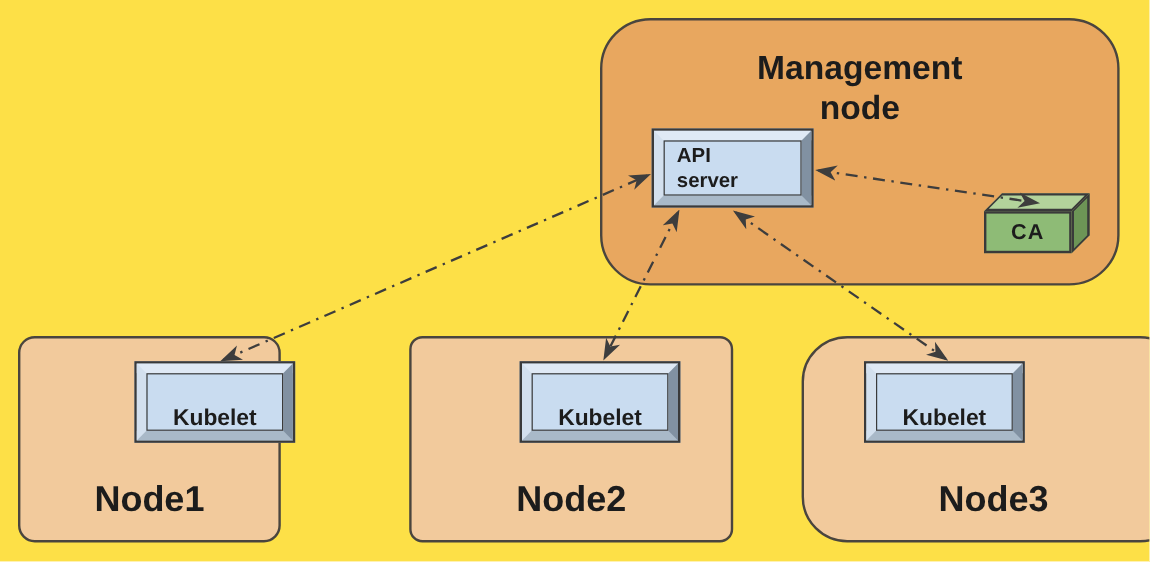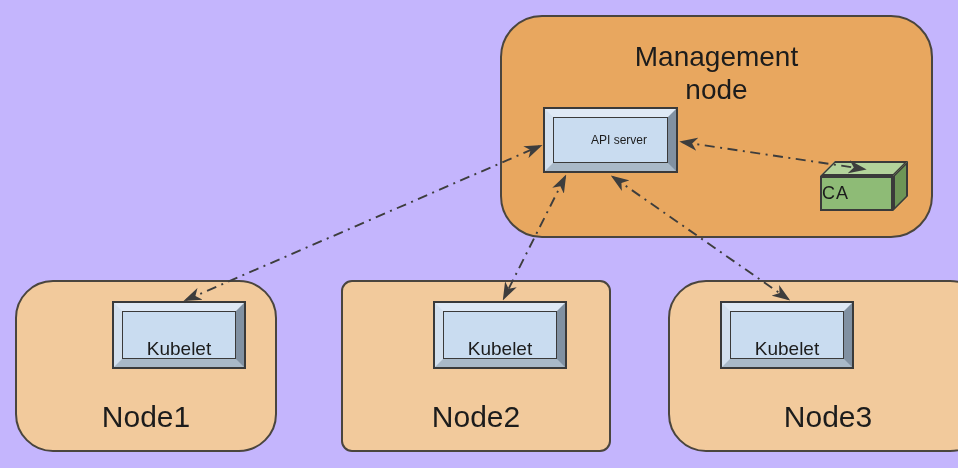--- a/index.html
+++ b/index.html
@@ -1,34 +1,34 @@
 <!DOCTYPE html>
 <html><head>
 <meta charset="utf-8">
 <style>
   html,body { margin:0; padding:0; background:#ffffff; }
   .canvas {
-    position:relative; width:958px; height:468px; background:#c4b5fd;
-    font-family:"Liberation Sans","DejaVu Sans",sans-serif; color:#1c1c1c; overflow:hidden;
+    position:relative; width:958px; height:468px; background:#fde047;
+    font-family:"Liberation Sans","DejaVu Sans",sans-serif; color:#1c1c1c; overflow:hidden;font-weight:bold;
   }
 
   
   .mgmt {
     position:absolute; left:500px; top:15px; width:433px; height:223px;
     background:#E8A75F; border:2.5px solid #4a453e; border-radius:42px; box-sizing:border-box;
   }
   .mgmt-title {
     width:210px; margin:23px auto 0 auto; text-align:center;
     font-size:28px; line-height:1.18; color:#1c1c1c;
   }
   .node {
     position:absolute; top:280px; width:266px; height:172px;
     background:#F2CA9C; border:2.5px solid #4a453e; border-radius:38px; box-sizing:border-box;
   }
-  .node1 { left:15px;  width:262px; }
+  .node1 { left:15px;  width:219px;border-radius:14px; }
   .node2 { left:341px; width:270px;border-radius:11px; }
   .node3 { left:668px; width:320px;padding-left:20px; }
   .node-label {
     position:absolute; left:0; right:0; top:118px; text-align:center;
     font-size:30px; color:#1c1c1c;
   }
 
   
   .bevel {
     position:absolute; box-sizing:border-box; border:2px solid #3a3a3a; background:#b9c7d4;
@@ -37,21 +37,21 @@
     position:absolute; inset:0; box-sizing:border-box;
     border-style:solid; border-width:8px;
     border-color:#DFE9F5 #8191A2 #A9B9C8 #D3E0EE; 
   }
   .bevel-face {
     position:absolute; inset:8px; background:#C9DCF0; border:1px solid #3a3a3a;
     box-sizing:border-box; display:flex; align-items:center; justify-content:center;
   }
   .api-box { left:543px; top:107px; width:135px; height:66px; }
   .api-box .bevel-face { justify-content:flex-start; padding-left:10px; }
-  .api-label { display:inline-block; width:56px; font-size:12px; line-height:1.25;margin-left:27px; }
+  .api-label { display:inline-block; width:56px; font-size:17px; line-height:1.25; }
   .kubelet { top:301px; width:134px; height:68px; }
   .kubelet-1 { left:112px; }
   .kubelet-2 { left:433px; }
   .kubelet-3 { left:720px; }
   .kubelet-label { font-size:19px;margin-top:28px; }
 
   
   .ca { position:absolute; left:820px; top:161px; width:88px; height:50px; }
   .ca-top {
     position:absolute; left:0; top:0; width:73px; height:15px; background:#B3D39B;
@@ -59,21 +59,21 @@
     transform:skewX(-45deg); transform-origin:bottom left;
   }
   .ca-side {
     position:absolute; left:73px; top:15px; width:15px; height:35px; background:#6D9556;
     border:2px solid #3a3a3a; box-sizing:border-box;
     transform:skewY(-45deg); transform-origin:top left;
   }
   .ca-front {
     position:absolute; left:0; top:15px; width:73px; height:35px; background:#8EBB76;
     border:2px solid #3a3a3a; box-sizing:border-box;
-    display:flex; align-items:center; 
+    display:flex; align-items:center; justify-content:center;
     font-size:18px; letter-spacing:1px; color:#1c1c1c;
   }
 
   
   .arrows { position:absolute; left:0; top:0; width:958px; height:468px; pointer-events:none; z-index:10; }
   .arrows line {
     stroke:#3d3d3d; stroke-width:1.9; fill:none;
     stroke-dasharray:10 5.5 2 5.5;
   }
 </style>

